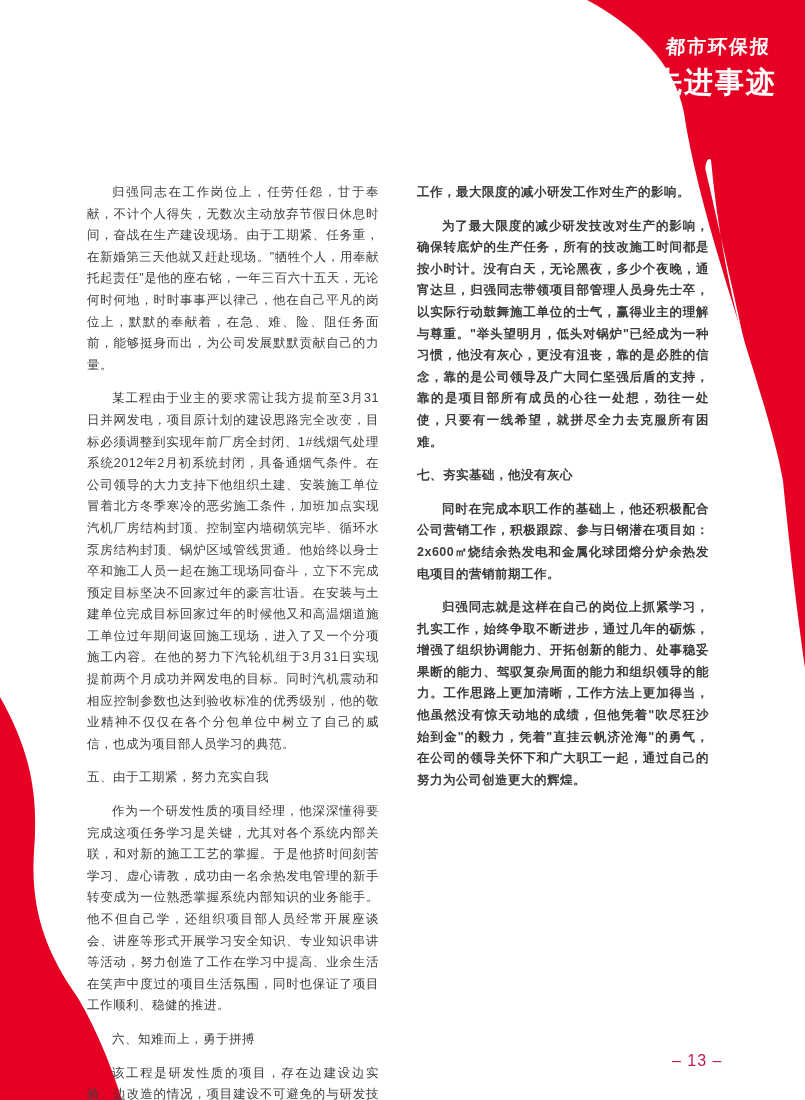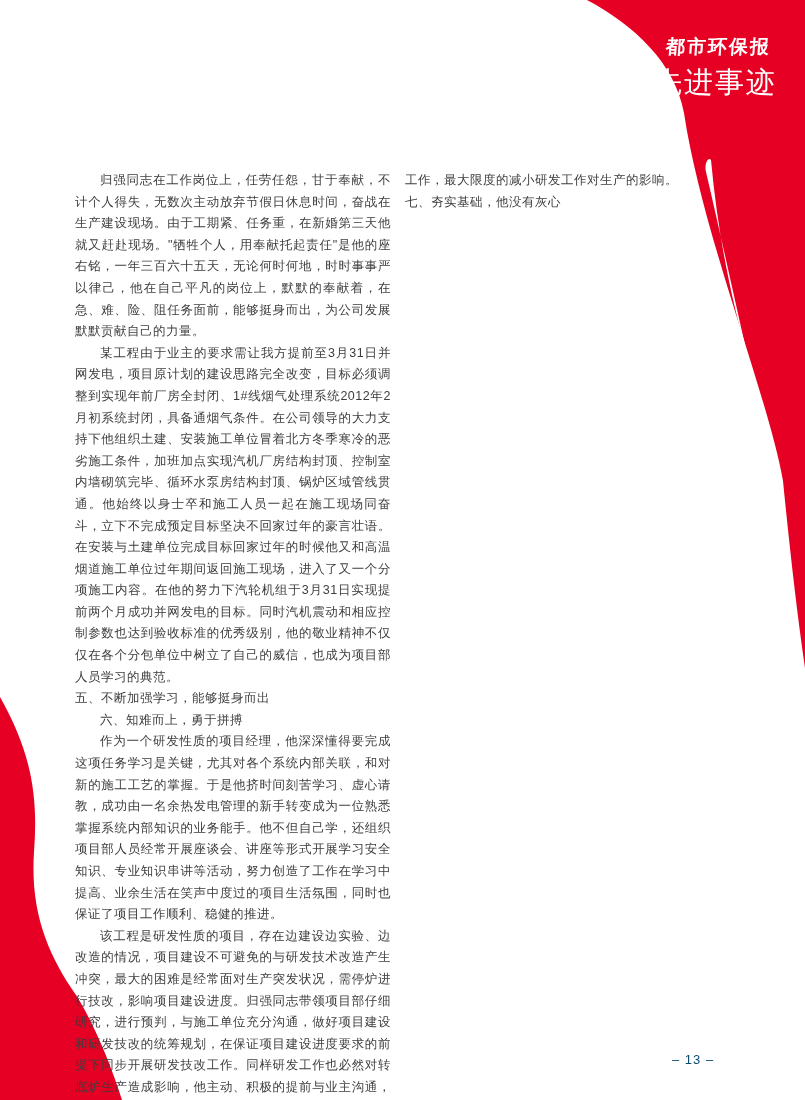--- a/index.html
+++ b/index.html
@@ -31,47 +31,47 @@
   }
   .masthead .logo {
     font-size: 19px;
     font-weight: bold;
     letter-spacing: 2px;
     transform: skewX(-4deg);
     margin-right: 6px;
   }
   .masthead .section-title {
     font-size: 29px;
-    font-weight: normal;
+    font-weight: bold;
     letter-spacing: 2px;
     margin-top: 3px;
   }
   .col {
     position: absolute;
     top: 170px;
     width: 316px;
     color: var(--ink);
     font-size: 12.5px;
     line-height: 21.6px;
     letter-spacing: 0.5px;
     text-align: justify;
     text-justify: inter-ideograph;
     z-index: 1;
   }
   .col-left  { left: 75px; }
-  .col-right { left: 405px; }
-  .col p { margin: 0; text-indent: 2em; }
+  .col-right { left: 405px; font-weight: bold; }
+  .col p { margin: 12px; text-indent: 2em; }
   .col p.no-indent { text-indent: 0; }
   .page-number {
     position: absolute;
     left: 672px;
     top: 1052px;
-    font-size: 13px;
+    font-size: 16px;
     letter-spacing: 1px;
-    color: #0c4a6e;
+    color: #be185d;
     z-index: 1;
   }
 </style>
 </head>
 <body>
 
 <div class="page">
 
   <svg class="deco" viewBox="0 0 805 1100" aria-hidden="true">
     <path class="red-fill" d="M587,0 H805 V668 C796,606 789,541 783,481 C769,399 702,233 684,113 C675,63 634,25 587,0 Z"></path>
@@ -80,25 +80,28 @@
   </svg>
 
   <div class="masthead">
     <div class="logo">都市环保报</div>
     <div class="section-title">先进事迹</div>
   </div>
 
   <div class="col col-left">
       <p>归强同志在工作岗位上，任劳任怨，甘于奉献，不计个人得失，无数次主动放弃节假日休息时间，奋战在生产建设现场。由于工期紧、任务重，在新婚第三天他就又赶赴现场。"牺牲个人，用奉献托起责任"是他的座右铭，一年三百六十五天，无论何时何地，时时事事严以律己，他在自己平凡的岗位上，默默的奉献着，在急、难、险、阻任务面前，能够挺身而出，为公司发展默默贡献自己的力量。</p>
       <p>某工程由于业主的要求需让我方提前至3月31日并网发电，项目原计划的建设思路完全改变，目标必须调整到实现年前厂房全封闭、1#线烟气处理系统2012年2月初系统封闭，具备通烟气条件。在公司领导的大力支持下他组织土建、安装施工单位冒着北方冬季寒冷的恶劣施工条件，加班加点实现汽机厂房结构封顶、控制室内墙砌筑完毕、循环水泵房结构封顶、锅炉区域管线贯通。他始终以身士卒和施工人员一起在施工现场同奋斗，立下不完成预定目标坚决不回家过年的豪言壮语。在安装与土建单位完成目标回家过年的时候他又和高温烟道施工单位过年期间返回施工现场，进入了又一个分项施工内容。在他的努力下汽轮机组于3月31日实现提前两个月成功并网发电的目标。同时汽机震动和相应控制参数也达到验收标准的优秀级别，他的敬业精神不仅仅在各个分包单位中树立了自己的威信，也成为项目部人员学习的典范。</p>
-      <p class="no-indent">五、不断加强学习，能够挺身而出</p>
+      <p class="no-indent">五、由于工期紧，努力充实自我</p>
+      <p>作为一个研发性质的项目经理，他深深懂得要完成这项任务学习是关键，尤其对各个系统内部关联，和对新的施工工艺的掌握。于是他挤时间刻苦学习、虚心请教，成功由一名余热发电管理的新手转变成为一位熟悉掌握系统内部知识的业务能手。他不但自己学，还组织项目部人员经常开展座谈会、讲座等形式开展学习安全知识、专业知识串讲等活动，努力创造了工作在学习中提高、业余生活在笑声中度过的项目生活氛围，同时也保证了项目工作顺利、稳健的推进。</p>
       <p>六、知难而上，勇于拼搏</p>
-      <p>作为一个研发性质的项目经理，他深深懂得要完成这项任务学习是关键，尤其对各个系统内部关联，和对新的施工工艺的掌握。于是他挤时间刻苦学习、虚心请教，成功由一名余热发电管理的新手转变成为一位熟悉掌握系统内部知识的业务能手。他不但自己学，还组织项目部人员经常开展座谈会、讲座等形式开展学习安全知识、专业知识串讲等活动，努力创造了工作在学习中提高、业余生活在笑声中度过的项目生活氛围，同时也保证了项目工作顺利、稳健的推进。</p>
       <p>该工程是研发性质的项目，存在边建设边实验、边改造的情况，项目建设不可避免的与研发技术改造产生冲突，最大的困难是经常面对生产突发状况，需停炉进行技改，影响项目建设进度。归强同志带领项目部仔细研究，进行预判，与施工单位充分沟通，做好项目建设和研发技改的统筹规划，在保证项目建设进度要求的前提下同步开展研发技改工作。同样研发工作也必然对转底炉生产造成影响，他主动、积极的提前与业主沟通，阐明研发计划、内容及目的，争取业主的理解和支持，将研发工作纳入正常的转底炉检修计划，在转底炉正常检修的同时开展研发施工</p>
     </div>
   <div class="col col-right">
       <p class="no-indent">工作，最大限度的减小研发工作对生产的影响。</p>
+      <p>为了最大限度的减少研发技改对生产的影响，确保转底炉的生产任务，所有的技改施工时间都是按小时计。没有白天，无论黑夜，多少个夜晚，通宵达旦，归强同志带领项目部管理人员身先士卒，以实际行动鼓舞施工单位的士气，赢得业主的理解与尊重。"举头望明月，低头对锅炉"已经成为一种习惯，他没有灰心，更没有沮丧，靠的是必胜的信念，靠的是公司领导及广大同仁坚强后盾的支持，靠的是项目部所有成员的心往一处想，劲往一处使，只要有一线希望，就拼尽全力去克服所有困难。</p>
       <p class="no-indent">七、夯实基础，他没有灰心</p>
+      <p>同时在完成本职工作的基础上，他还积极配合公司营销工作，积极跟踪、参与日钢潜在项目如：2x600㎡烧结余热发电和金属化球团熔分炉余热发电项目的营销前期工作。</p>
+      <p>归强同志就是这样在自己的岗位上抓紧学习，扎实工作，始终争取不断进步，通过几年的砺炼，增强了组织协调能力、开拓创新的能力、处事稳妥果断的能力、驾驭复杂局面的能力和组织领导的能力。工作思路上更加清晰，工作方法上更加得当，他虽然没有惊天动地的成绩，但他凭着"吹尽狂沙始到金"的毅力，凭着"直挂云帆济沧海"的勇气，在公司的领导关怀下和广大职工一起，通过自己的努力为公司创造更大的辉煌。</p>
     </div>
 
   <div class="page-number">– 13 –</div>
 
 </div>
 
 </body></html>

